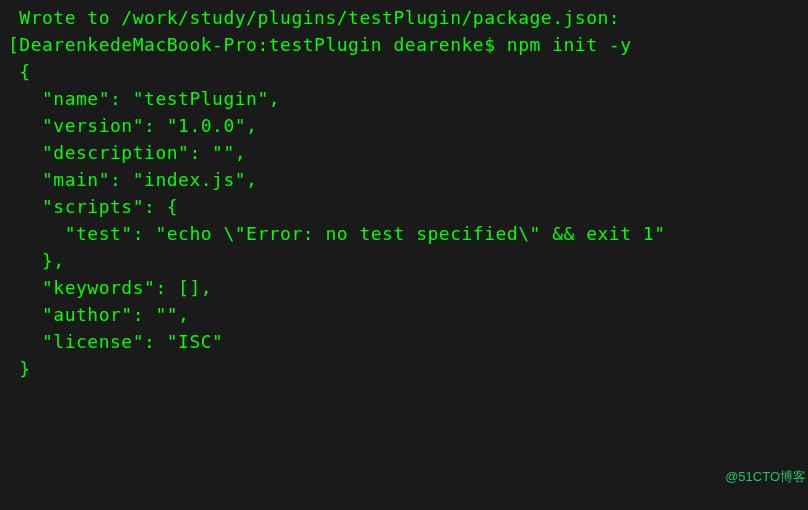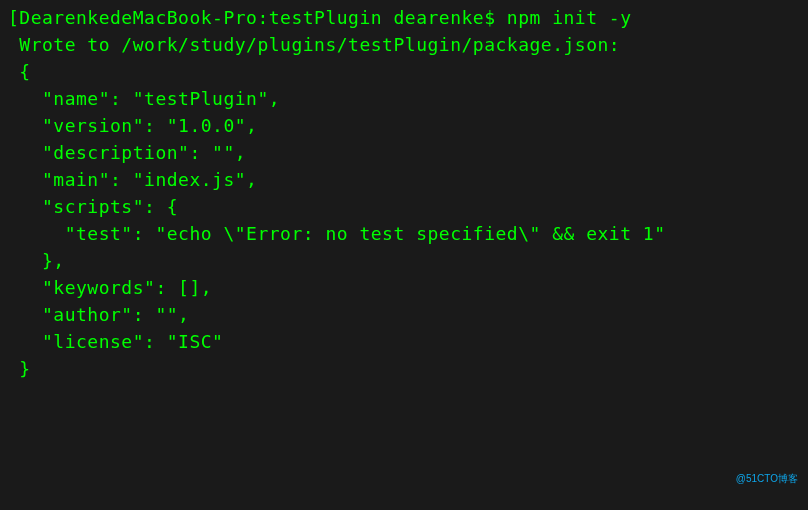--- a/index.html
+++ b/index.html
@@ -18,34 +18,34 @@
       padding: 4px 8px;
       position: relative;
       overflow: hidden;
     }
     .terminal-line {
       white-space: pre;
       letter-spacing: 0.5px;
     }
     .watermark {
       position: absolute;
-      right: 10px;
+      right: 2px;
       bottom: 24px;
-      color: #0ea5e9;
-      font-size: 10px;
+      color: #22c55e;
+      font-size: 13px;
       font-family: sans-serif;
       letter-spacing: 0;
     }
   </style>
 </head>
 <body>
 
 <div>
+  <div class="terminal-line"> Wrote to /work/study/plugins/testPlugin/package.json:</div>
   <div class="terminal-line">[DearenkedeMacBook-Pro:testPlugin dearenke$ npm init -y</div>
-  <div class="terminal-line"> Wrote to /work/study/plugins/testPlugin/package.json:</div>
   <div class="terminal-line"></div>
   <div class="terminal-line"> {</div>
   <div class="terminal-line">   "name": "testPlugin",</div>
   <div class="terminal-line">   "version": "1.0.0",</div>
   <div class="terminal-line">   "description": "",</div>
   <div class="terminal-line">   "main": "index.js",</div>
   <div class="terminal-line">   "scripts": {</div>
   <div class="terminal-line">     "test": "echo \"Error: no test specified\" &amp;&amp; exit 1"</div>
   <div class="terminal-line">   },</div>
   <div class="terminal-line">   "keywords": [],</div>

